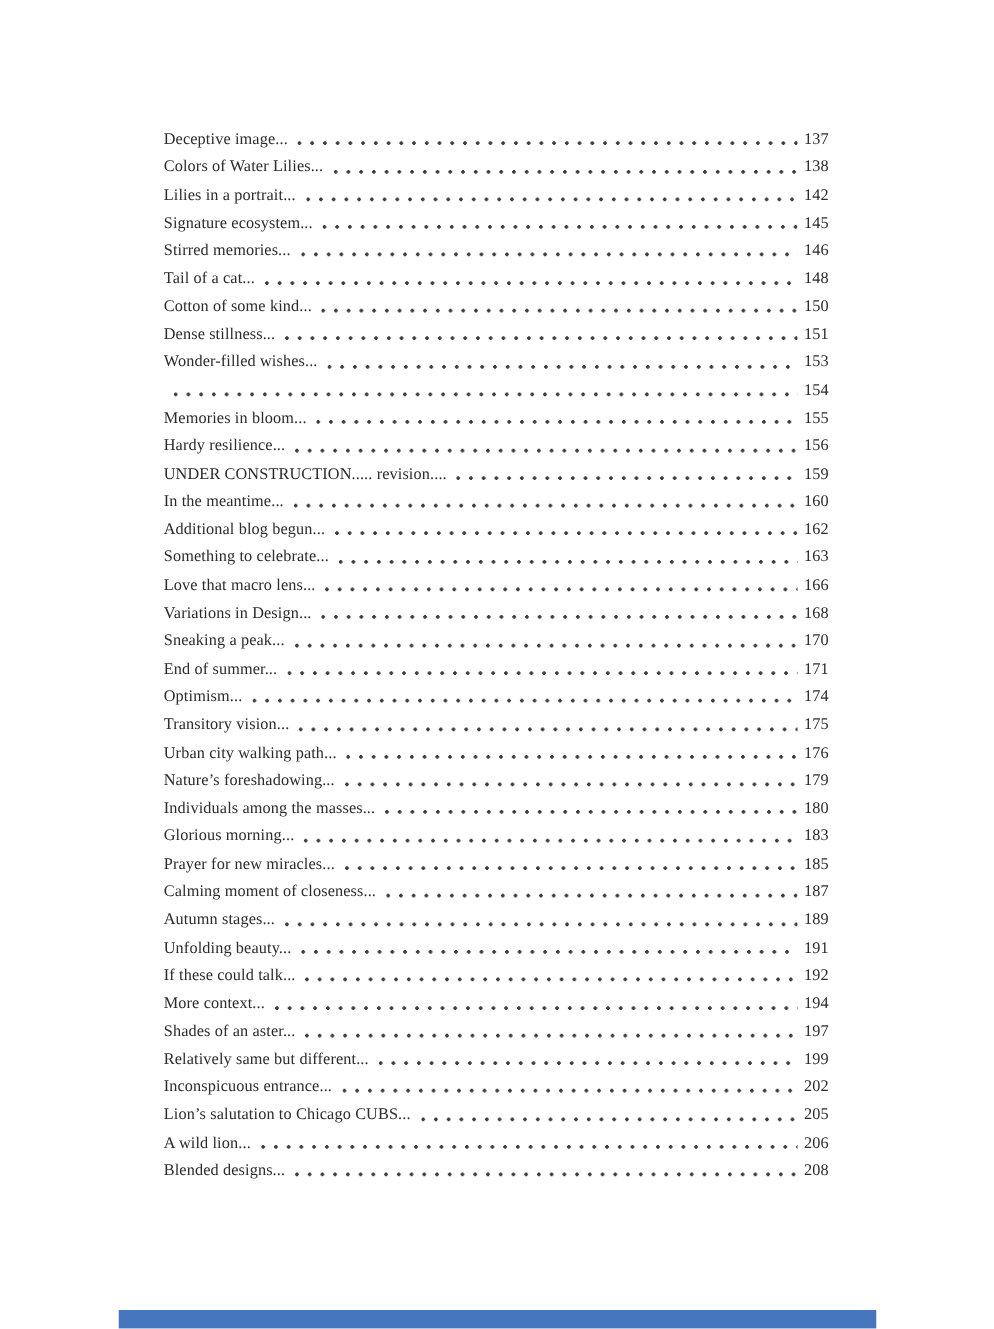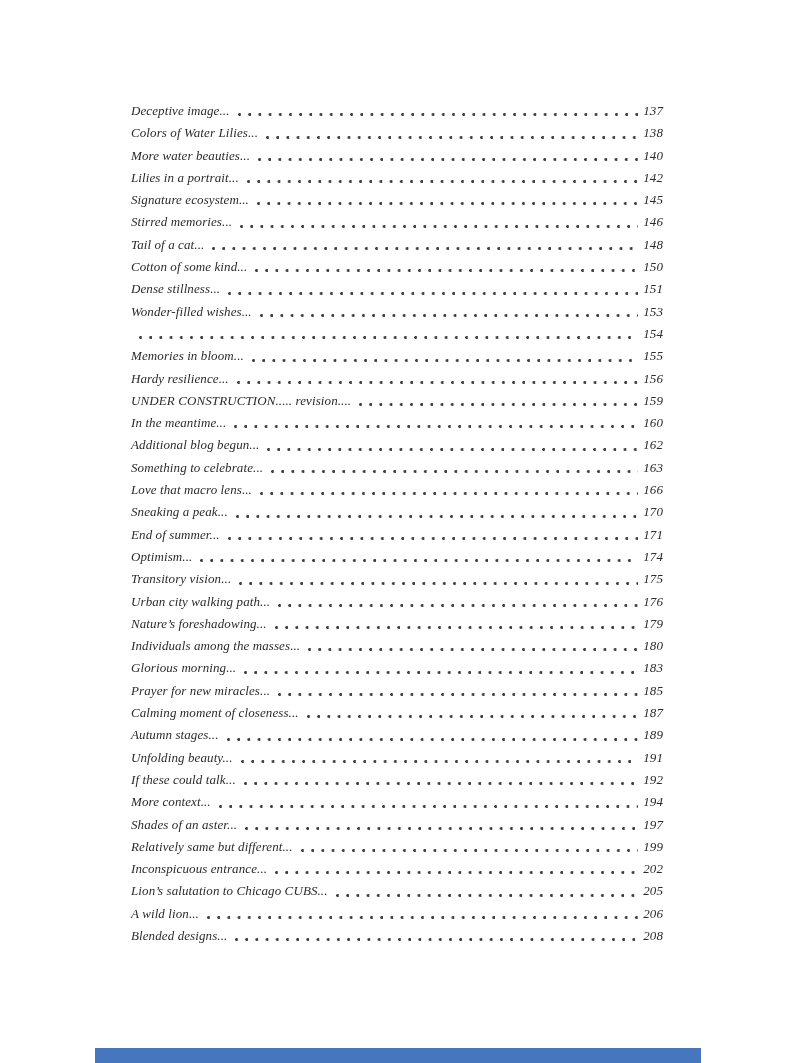--- a/index.html
+++ b/index.html
@@ -13,21 +13,20 @@
     height: 1063px;
     background: #ffffff;
     overflow: hidden;
     font-family: "Liberation Serif", "DejaVu Serif", serif;
   }
   .toc {
     position: absolute;
     left: 131px;
     top: 100px;
     width: 532px;
-    font-style: italic;
   }
   .toc-row {
     display: flex;
     height: 22.3px;
     align-items: stretch;
     cursor: pointer;
   }
   .toc-title, .toc-page {
     font-size: 13px;
     line-height: 22.3px;
@@ -72,25 +71,20 @@
         <span class="toc-title">Deceptive image...</span>
         <span class="leader"></span>
         <span class="toc-page">137</span>
       </div>
       <div class="toc-row">
         <span class="toc-title">Colors of Water Lilies...</span>
         <span class="leader"></span>
         <span class="toc-page">138</span>
       </div>
       <div class="toc-row">
-        <span class="toc-title">More water beauties...</span>
-        <span class="leader"></span>
-        <span class="toc-page">140</span>
-      </div>
-      <div class="toc-row">
         <span class="toc-title">Lilies in a portrait...</span>
         <span class="leader"></span>
         <span class="toc-page">142</span>
       </div>
       <div class="toc-row">
         <span class="toc-title">Signature ecosystem...</span>
         <span class="leader"></span>
         <span class="toc-page">145</span>
       </div>
       <div class="toc-row">
@@ -149,20 +143,25 @@
       </div>
       <div class="toc-row">
         <span class="toc-title">Something to celebrate...</span>
         <span class="leader"></span>
         <span class="toc-page">163</span>
       </div>
       <div class="toc-row">
         <span class="toc-title">Love that macro lens...</span>
         <span class="leader"></span>
         <span class="toc-page">166</span>
+      </div>
+      <div class="toc-row">
+        <span class="toc-title">Variations in Design...</span>
+        <span class="leader"></span>
+        <span class="toc-page">168</span>
       </div>
       <div class="toc-row">
         <span class="toc-title">Sneaking a peak...</span>
         <span class="leader"></span>
         <span class="toc-page">170</span>
       </div>
       <div class="toc-row">
         <span class="toc-title">End of summer...</span>
         <span class="leader"></span>
         <span class="toc-page">171</span>

